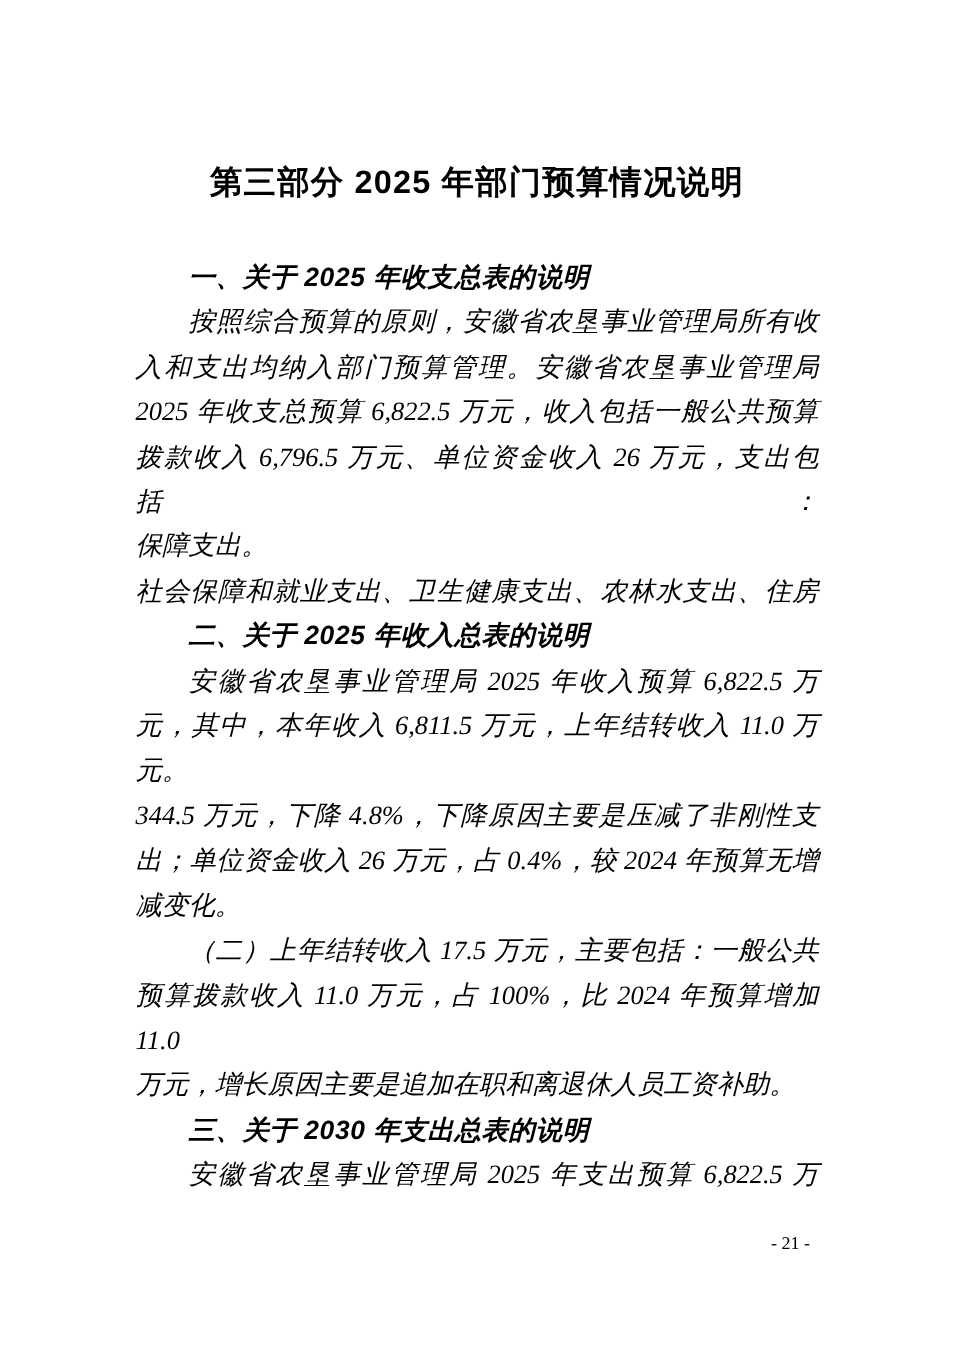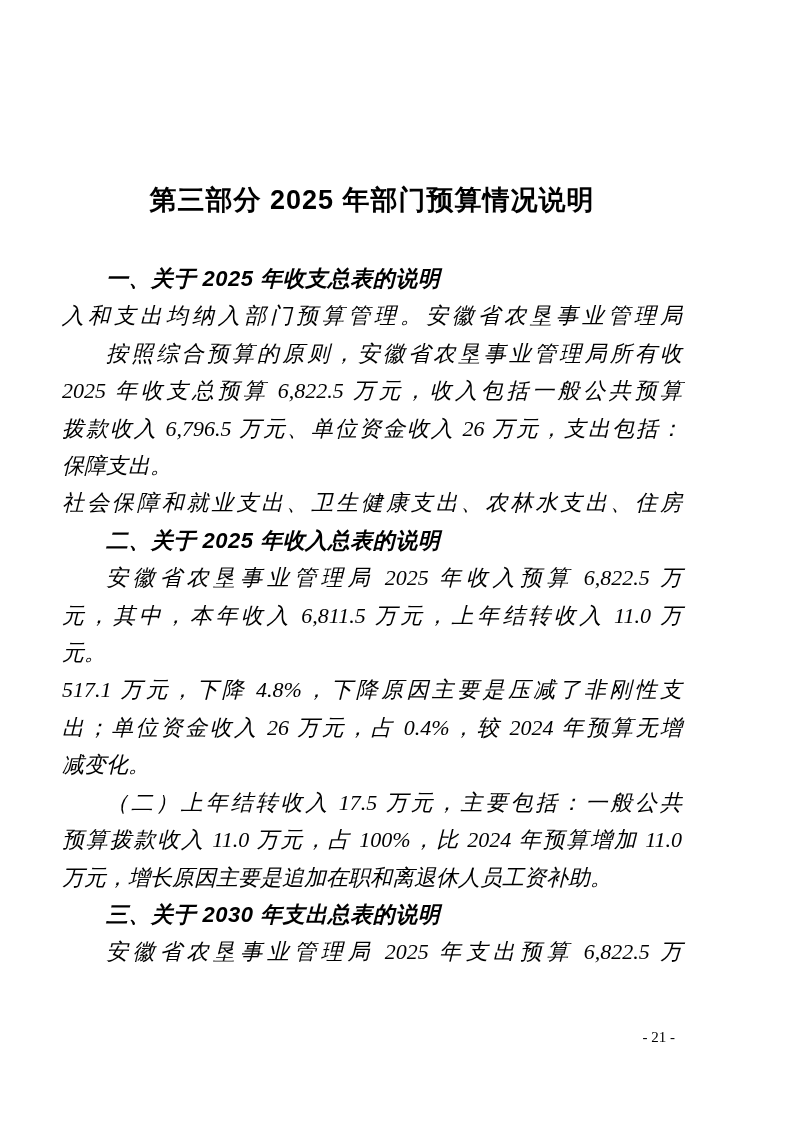--- a/index.html
+++ b/index.html
@@ -12,22 +12,21 @@
     font-family: "Liberation Serif", "DejaVu Serif", serif;
     overflow: hidden;
   }
   .page {
     position: absolute;
     inset: 0;
     background: #ffffff;
     overflow: hidden;
   }
   .content {
-    padding: 131px 112px 0 62px;
-    margin-top: 48px;
+    padding: 131px 112px 0 113px;
   }
   .doc-title {
     font-family: "Liberation Sans", "DejaVu Sans", sans-serif;
     font-weight: 700;
     font-size: 27px;
     line-height: 42px;
     text-align: center;
     letter-spacing: 1px;
     margin: 0 0 39px 0;
   }
@@ -62,37 +61,37 @@
 <body>
 
 <div class="page">
   <div class="content">
     <div class="doc-title">第三部分 2025 年部门预算情况说明</div>
     <div>
         <div class="block heading">
           <div class="line first">一、关于 2025 年收支总表的说明</div>
         </div>
         <div class="block para">
+          <div class="line first fill">按照综合预算的原则，安徽省农垦事业管理局所有收</div>
           <div class="line fill">入和支出均纳入部门预算管理。安徽省农垦事业管理局</div>
-          <div class="line first fill">按照综合预算的原则，安徽省农垦事业管理局所有收</div>
           <div class="line fill">2025 年收支总预算 6,822.5 万元，收入包括一般公共预算</div>
           <div class="line fill">拨款收入 6,796.5 万元、单位资金收入 26 万元，支出包括：</div>
           <div class="line">保障支出。</div>
           <div class="line fill">社会保障和就业支出、卫生健康支出、农林水支出、住房</div>
         </div>
         <div class="block heading">
           <div class="line first">二、关于 2025 年收入总表的说明</div>
         </div>
         <div class="block para">
           <div class="line first fill">安徽省农垦事业管理局 2025 年收入预算 6,822.5 万</div>
           <div class="line fill">元，其中，本年收入 6,811.5 万元，上年结转收入 11.0 万</div>
           <div class="line">元。</div>
         </div>
         <div class="block para">
-          <div class="line fill">517.1 万元，下降 4.8%，下降原因主要是压减了非刚性支</div>
+          <div class="line fill">344.5 万元，下降 4.8%，下降原因主要是压减了非刚性支</div>
           <div class="line fill">出；单位资金收入 26 万元，占 0.4%，较 2024 年预算无增</div>
           <div class="line">减变化。</div>
         </div>
         <div class="block para">
           <div class="line first fill">（二）上年结转收入 17.5 万元，主要包括：一般公共</div>
           <div class="line fill">预算拨款收入 11.0 万元，占 100%，比 2024 年预算增加 11.0</div>
           <div class="line">万元，增长原因主要是追加在职和离退休人员工资补助。</div>
         </div>
         <div class="block heading">
           <div class="line first">三、关于 2030 年支出总表的说明</div>

